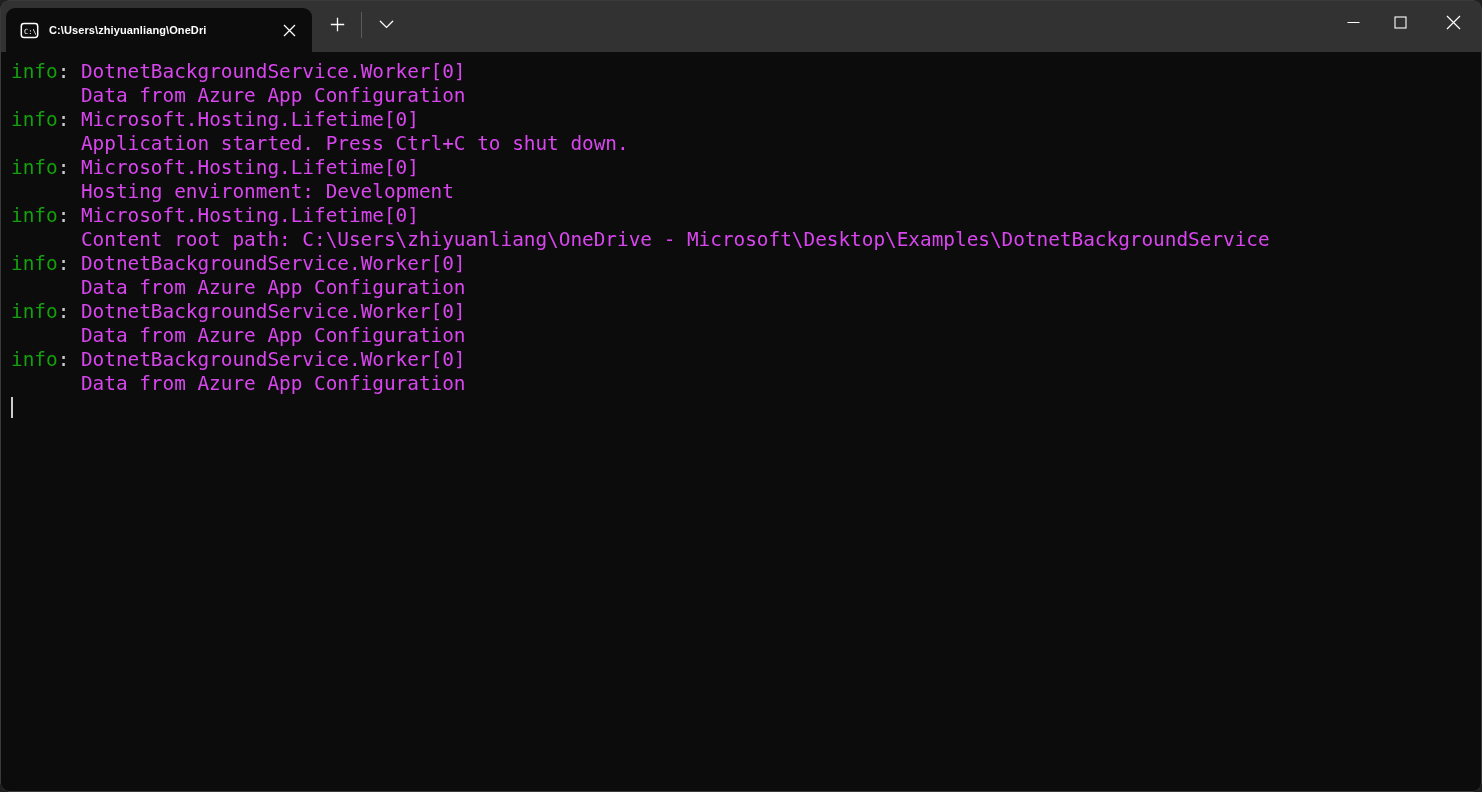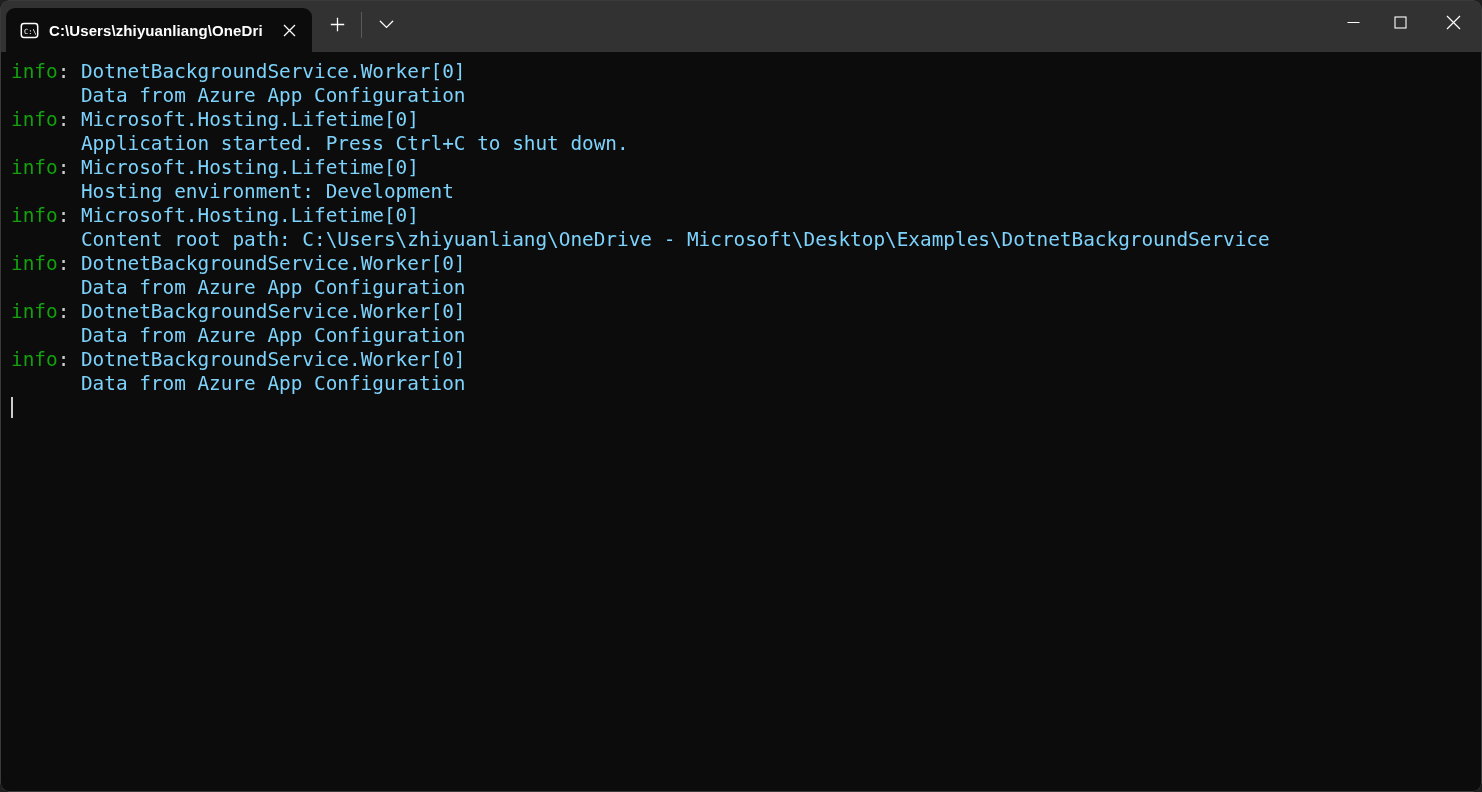--- a/index.html
+++ b/index.html
@@ -55,21 +55,21 @@
 
   .tab-icon {
     flex: 0 0 auto;
     width: 19px; height: 19px;
     display: block;
   }
 
   .tab-title {
     flex: 1 1 auto;
     color: #ffffff;
-    font-size: 15px;
+    font-size: 11px;
     font-family: "Liberation Sans", sans-serif;
     font-weight: 600;
     letter-spacing: 0.1px;
     white-space: nowrap;
     overflow: hidden;
   }
 
   .tab-close {
     flex: 0 0 auto;
     width: 30px; height: 30px;
@@ -140,21 +140,21 @@
     font-size: 19.4px;
     line-height: 24px;
     color: #cccccc;
     white-space: pre;
     letter-spacing: -0.02px;
   }
 
   .line { height: 24px; white-space: pre; }
   .lvl-info { color: #13a10e; text-align: center; }
   .punct { color: #cccccc; }
-  .msg { color: #7dd3fc; margin-top: 36px; }
+  .msg { color: #d946ef; margin-top: 36px; }
 
   #cursor {
     display: inline-block;
     width: 2px;
     height: 21px;
     background: #cccccc;
     vertical-align: -4px;
   }
 
   #frame-border {

